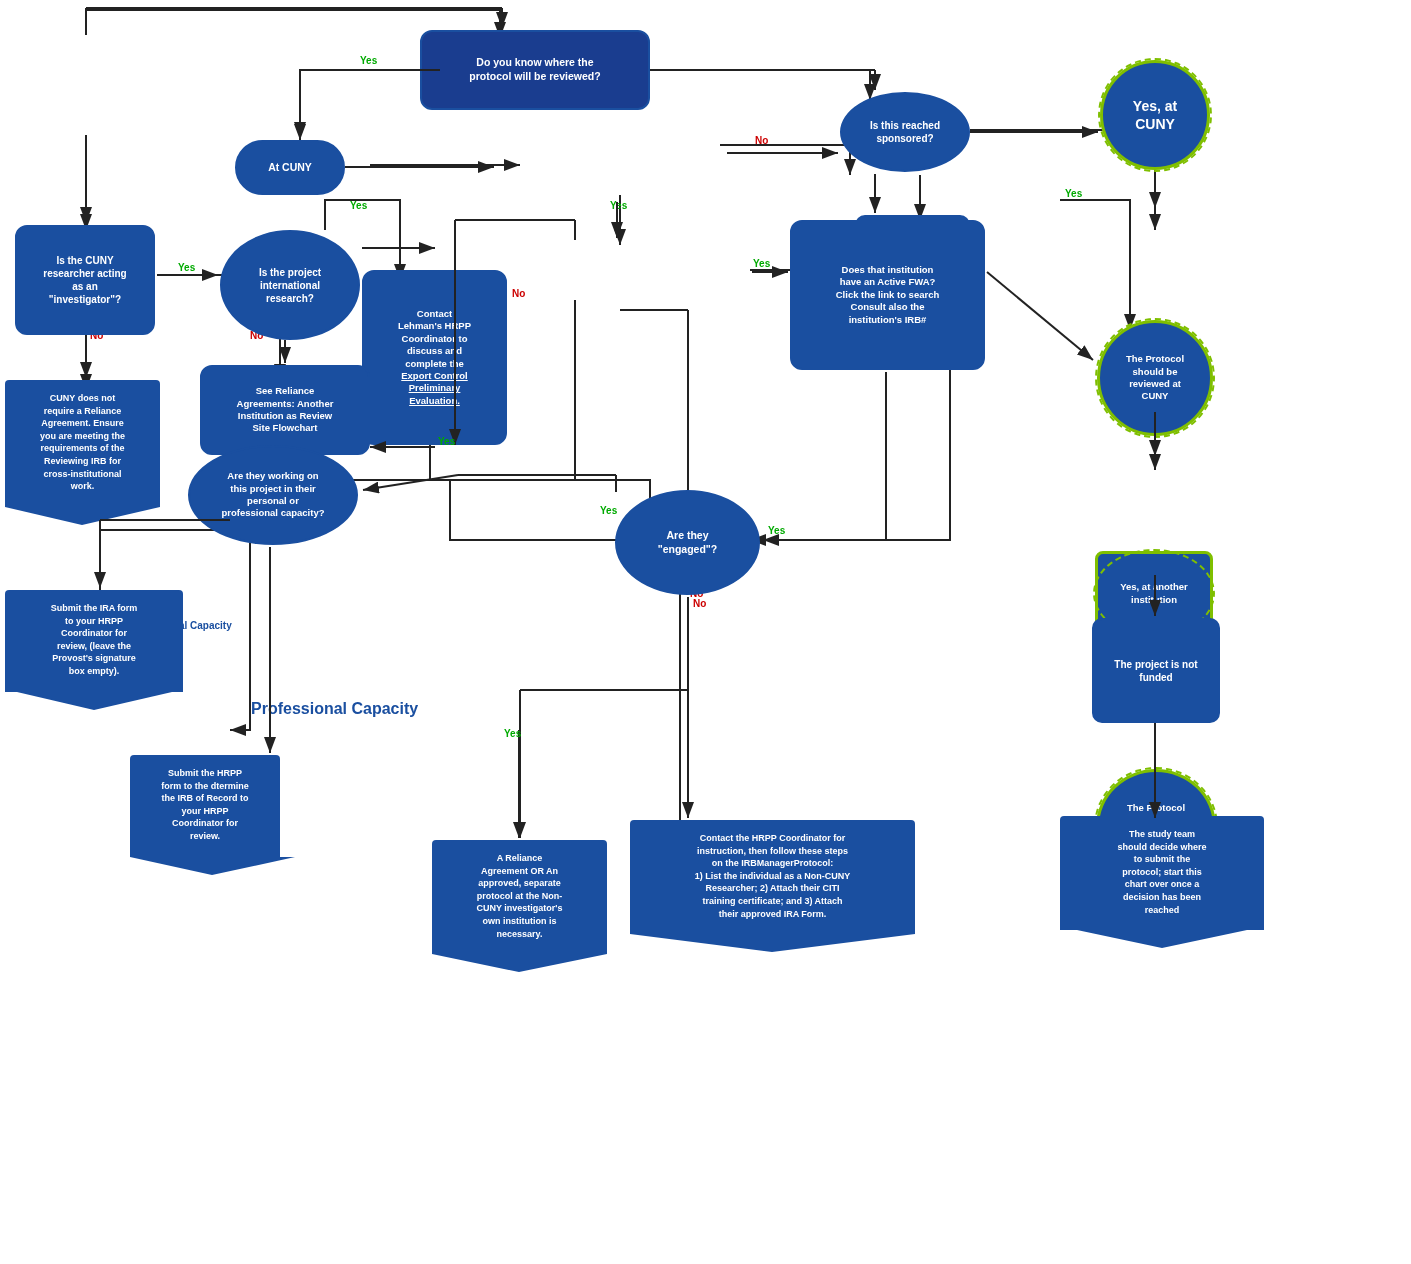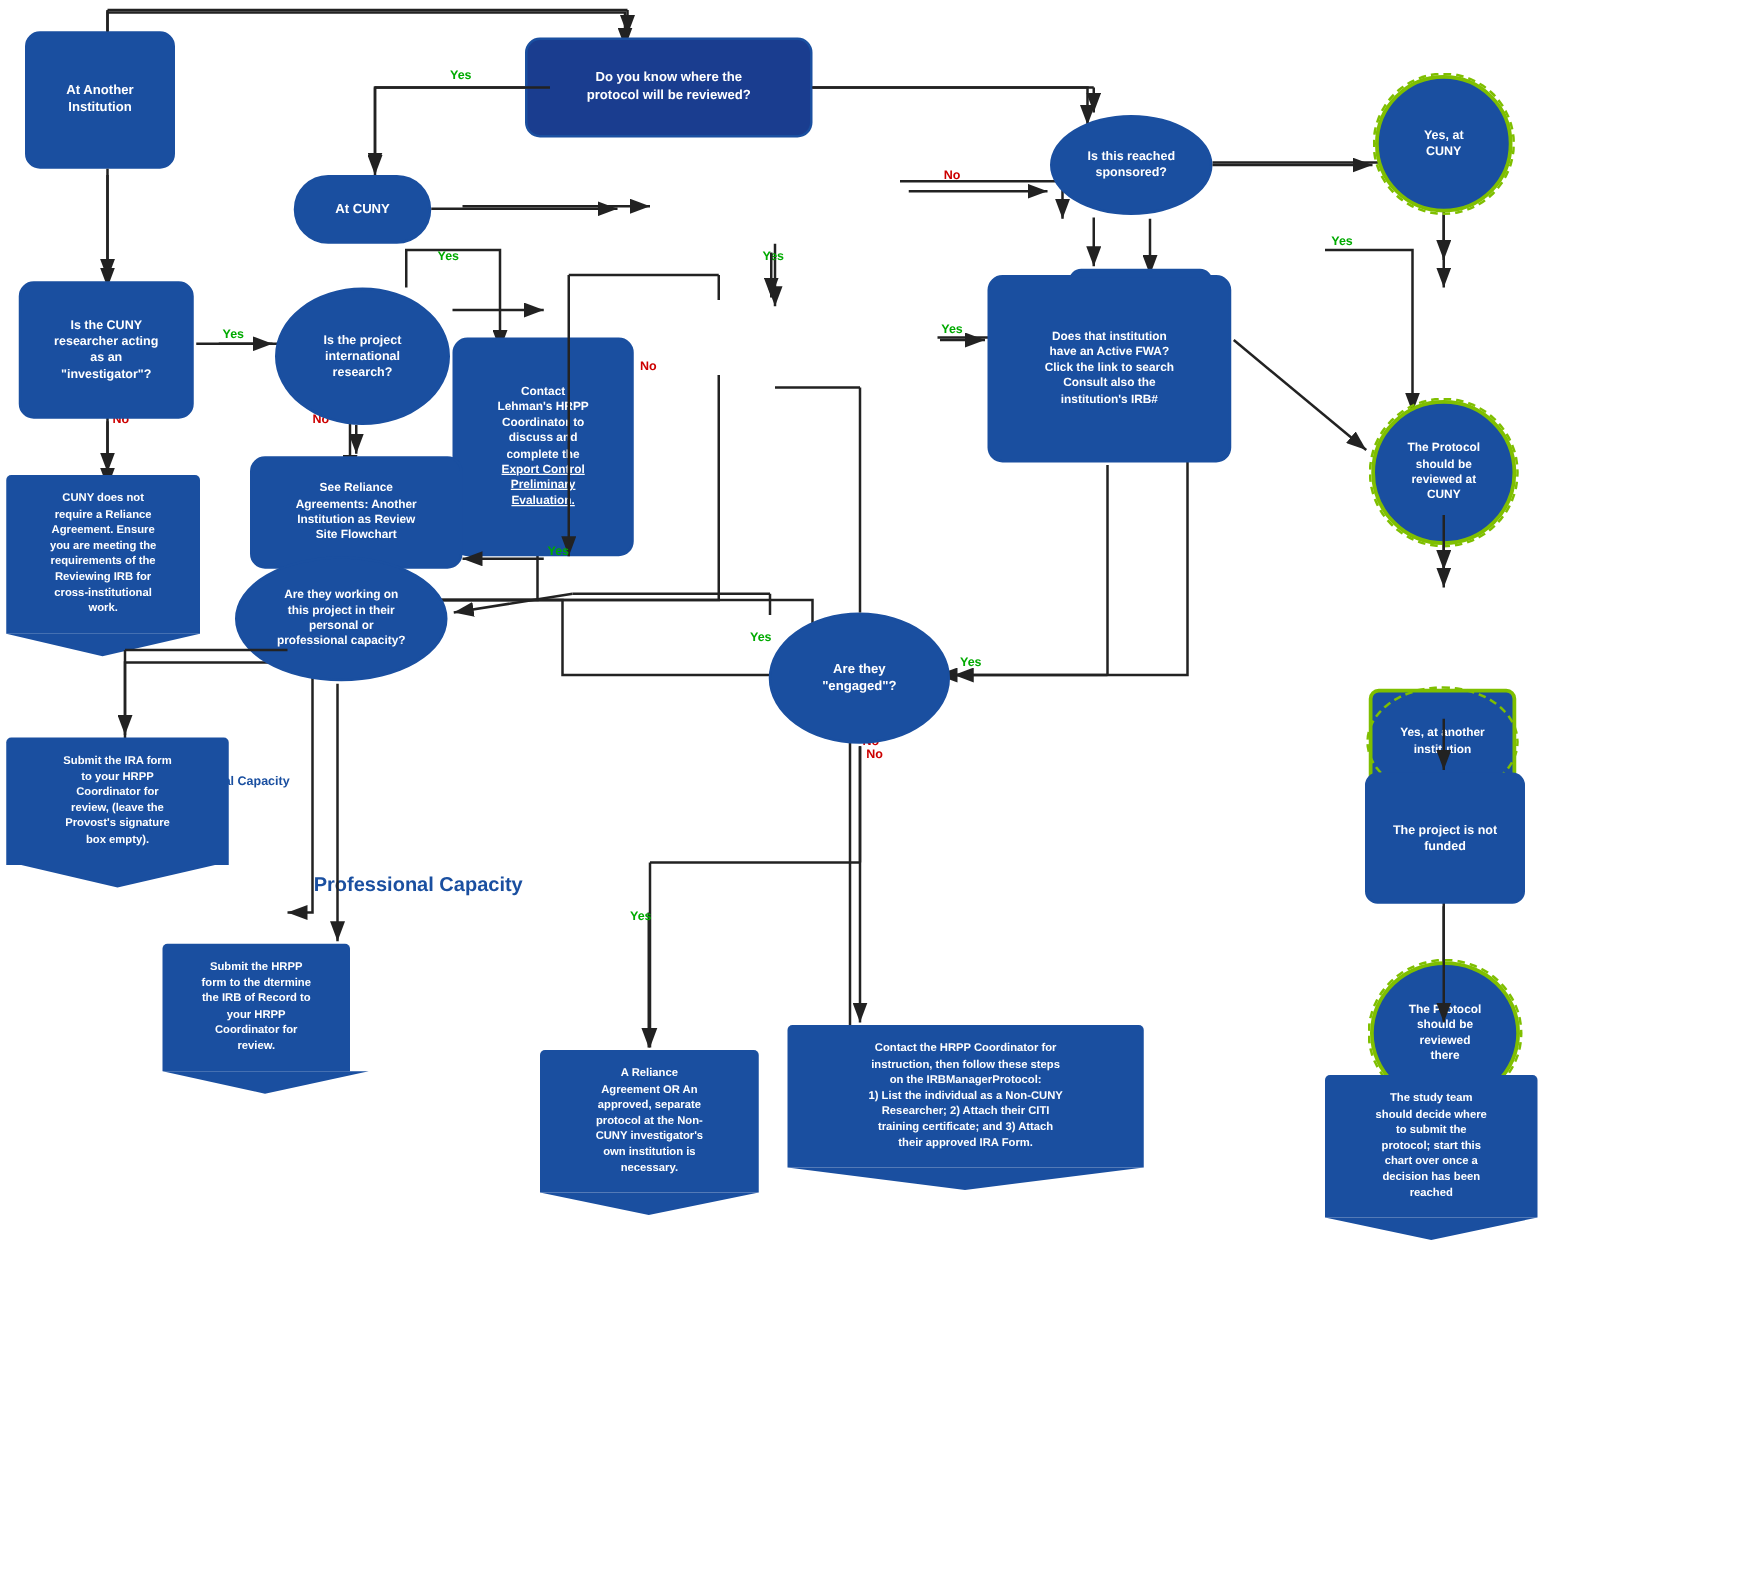--- a/index.html
+++ b/index.html
@@ -157,37 +157,33 @@
   <div class="arrow-label yes" style="position:absolute;left:753px;top:258px;">Yes</div>
   <div class="arrow-label no" style="position:absolute;left:512px;top:288px;">No</div>
   <div class="arrow-label yes" style="position:absolute;left:1065px;top:188px;">Yes</div>
   <div class="arrow-label no" style="position:absolute;left:953px;top:345px;">No</div>
   <div class="arrow-label yes" style="position:absolute;left:600px;top:505px;">Yes</div>
   <div class="arrow-label no" style="position:absolute;left:690px;top:588px;">No</div>
   <div class="arrow-label" style="position:absolute;left:145px;top:620px;color:#1a4fa0;font-size:10px;font-weight:bold;">Personal Capacity</div>
   <div class="arrow-label" style="position:absolute;left:251px;top:700px;color:#1a4fa0;font-size:16px;font-weight:bold;">Professional Capacity</div>
   <div class="arrow-label yes" style="position:absolute;left:393px;top:400px;">Yes</div>
 
-  <div class="node rounded-rect" style="left:20px;top:25px;width:120px;height:110px;">
-    <span class="node-text" style="white-space:pre-line;">At Another
-Institution</span>
-  </div>
 
   <div class="node rounded-rect" style="left:420px;top:30px;width:230px;height:80px;background:#1a3d8f;">
     <span class="node-text" style="white-space:pre-line;">Do you know where the
 protocol will be reviewed?</span>
   </div>
 
   <div class="node rounded-rect" style="left:840px;top:92px;width:130px;height:80px;border-radius:50%;display:flex;">
     <span class="node-text small" style="white-space:pre-line;font-size:10px;">Is this reached
 sponsored?</span>
   </div>
 
   <div class="node starburst" style="left:1100px;top:60px;width:110px;height:110px;">
-    <span class="node-text small" style="white-space:pre-line;font-size:10px;">Yes, at
+    <span class="node-text small" style="white-space:pre-line;font-size:14px;">Yes, at
 CUNY</span>
   </div>
 
   <div class="node rounded-rect" style="left:235px;top:140px;width:110px;height:55px;border-radius:50px;">
     <span class="node-text">At CUNY</span>
   </div>
 
 
   <div class="node rounded-rect" style="left:855px;top:215px;width:115px;height:70px;border-radius:10px;">
     <span class="node-text" style="white-space:pre-line;">No
@@ -292,21 +288,21 @@
     <div style="width:0;height:0;border-left:87px solid transparent;border-right:88px solid transparent;border-top:18px solid #1a4fa0;margin:0 auto;"></div>
   </div>
 
   <div style="position:absolute;left:630px;top:820px;width:285px;">
     <div style="background:#1a4fa0;color:white;font-weight:bold;text-align:center;padding:12px 8px 14px;font-size:9px;line-height:1.4;border-radius:4px 4px 0 0;">
       Contact the HRPP Coordinator for<br>instruction, then follow these steps<br>on the IRBManagerProtocol:<br>1) List the individual as a Non-CUNY<br>Researcher; 2) Attach their CITI<br>training certificate; and 3) Attach<br>their approved IRA Form.
     </div>
     <div style="width:0;height:0;border-left:142px solid transparent;border-right:143px solid transparent;border-top:18px solid #1a4fa0;margin:0 auto;"></div>
   </div>
 
-  <div style="position:absolute;left:1060px;top:860px;width:170px;">
+  <div style="position:absolute;left:1060px;top:816px;width:204px;">
     <div style="background:#1a4fa0;color:white;font-weight:bold;text-align:center;padding:12px 8px 14px;font-size:9px;line-height:1.4;border-radius:4px 4px 0 0;">
       The study team<br>should decide where<br>to submit the<br>protocol; start this<br>chart over once a<br>decision has been<br>reached
     </div>
     <div style="width:0;height:0;border-left:85px solid transparent;border-right:85px solid transparent;border-top:18px solid #1a4fa0;margin:0 auto;"></div>
   </div>
 
   <svg style="position:absolute;top:0;left:0;width:1411px;height:1264px;pointer-events:none;">
     <defs>
       <marker id="ah2" markerWidth="8" markerHeight="6" refX="8" refY="3" orient="auto">
         <polygon points="0 0, 8 3, 0 6" fill="#222"></polygon>

